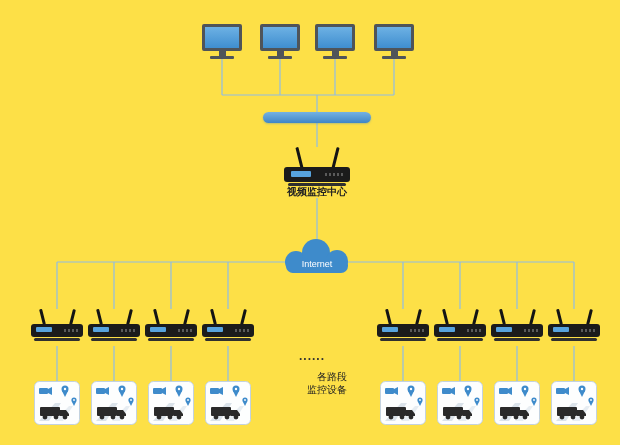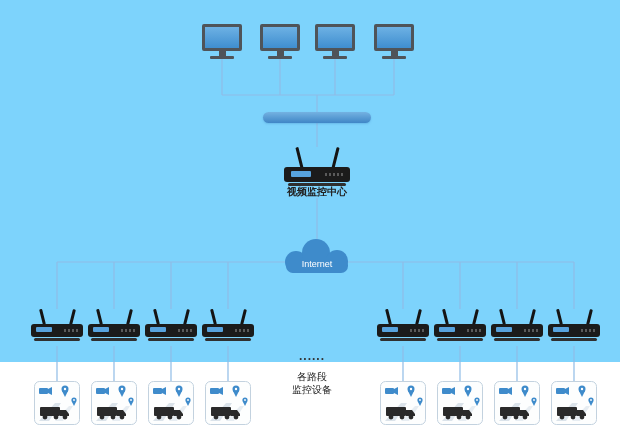--- a/index.html
+++ b/index.html
@@ -1,21 +1,21 @@
 <!DOCTYPE html>
 <html><head>
 <meta charset="utf-8">
 <style>
   html,body{margin:0;padding:0;}
   body{
     width:620px;height:445px;background:#ffffff;
     font-family:"Liberation Sans","DejaVu Sans",sans-serif;
     overflow:hidden;
   }
-  .canvas{position:relative;width:620px;height:362px;background:#7dd3fc;}
+  .canvas{position:relative;width:620px;height:445px;background:#fde047;}
   .lines{position:absolute;left:0;top:0;pointer-events:none;}
 
   
   .monitor{position:absolute;width:40px;}
   .m-screen{
     width:40px;height:27px;box-sizing:border-box;
     background:linear-gradient(180deg,#6db1e4,#3f8ecf);
     border:3px solid #4f5459;border-radius:2px;
   }
   .m-neck{width:7px;height:5px;background:#4f5459;margin:0 auto;}
@@ -61,21 +61,21 @@
     text-align:center;font-size:10px;font-weight:bold;color:#222;line-height:11px;
   }
   .dots-label{
     position:absolute;left:277px;top:349px;width:70px;
     text-align:center;font-size:12px;font-weight:bold;color:#333;letter-spacing:1px;
   }
   .devices-label{
     position:absolute;left:277px;top:370px;width:70px;
     text-align:center;font-size:10px;color:#222;line-height:13px;
   }
-  .devices-label span{display:block;}
+  .devices-label span{display:block;text-align:right;}
 
   
   .cloud{position:absolute;left:274px;top:238px;}
   .cloud text{font-family:"Liberation Sans","DejaVu Sans",sans-serif;font-size:9px;fill:#ffffff;}
 
   
   .scene{position:absolute;width:46px;height:44px;}
 </style>
 </head>
 <body>

